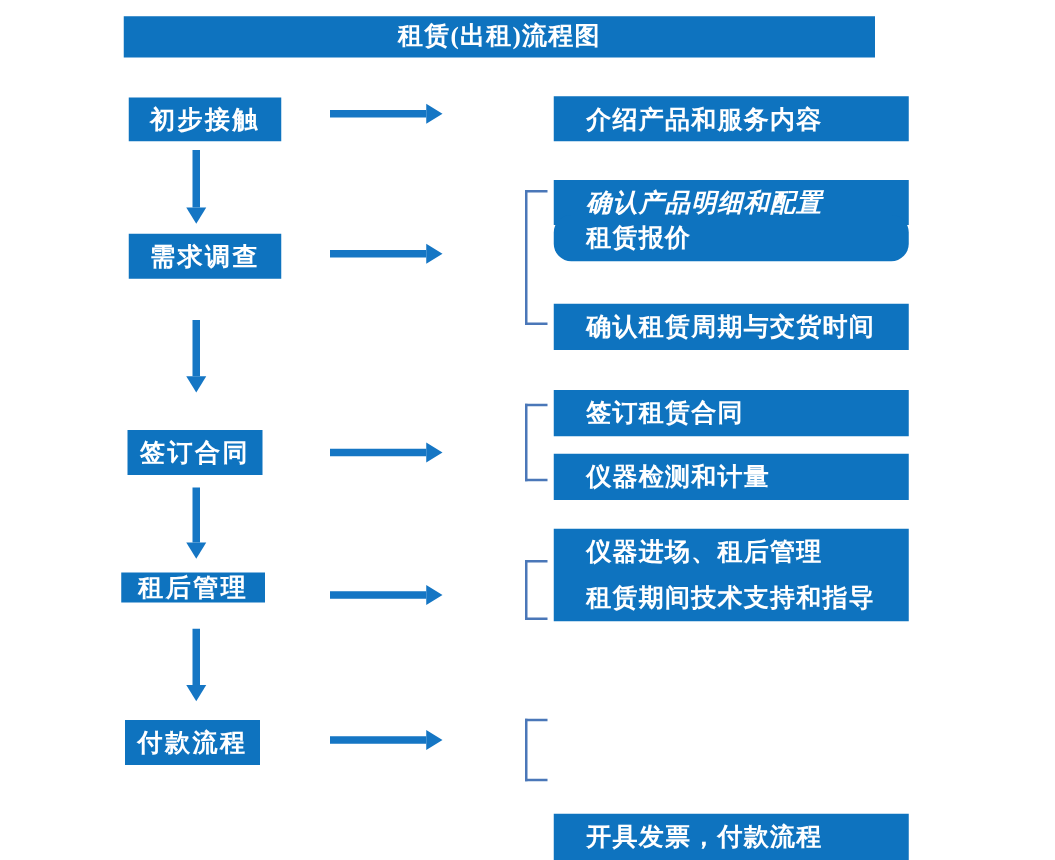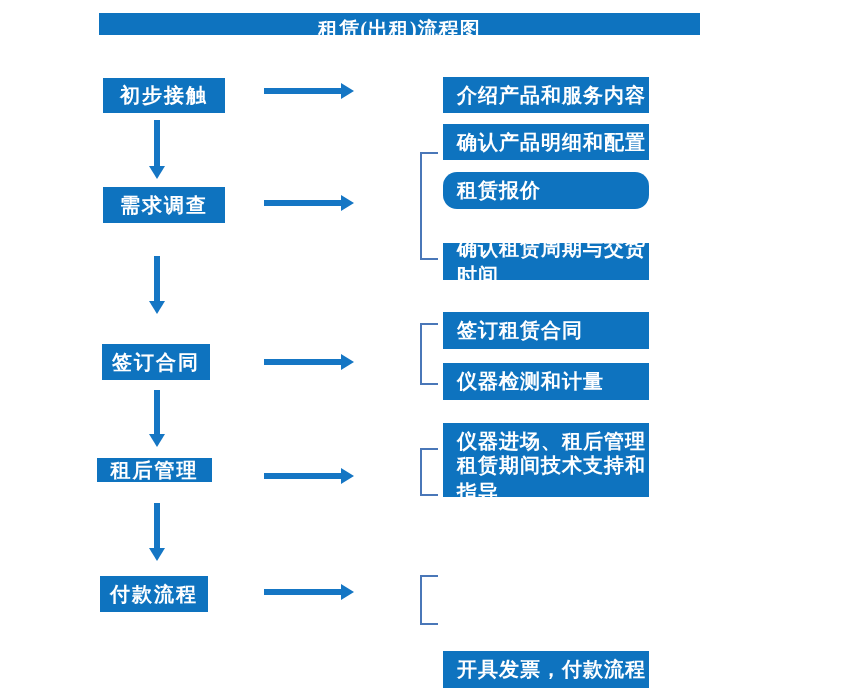--- a/index.html
+++ b/index.html
@@ -12,21 +12,21 @@
     overflow: hidden;
   }
   :root {
     --box-blue: #0e73bf;
     --arrow-blue: #1576c4;
     --bracket-blue: #4a77b8;
     --text-white: #ffffff;
   }
   .title-bar {
     position: absolute;
-    left: 99px; top: 13px; width: 601px; height: 22px;
+    left: 99px; top: 13px; width: 601px; height: 33px;
     background: var(--box-blue);
     color: var(--text-white);
     font-size: 20px; font-weight: bold;
     text-align: center; line-height: 33px;
     letter-spacing: 1px;
   }
   .step-box {
     position: absolute;
     background: var(--box-blue);
     color: var(--text-white);
@@ -36,31 +36,31 @@
     display: flex; align-items: center; justify-content: center;
   }
   .l1 { left: 103px; top: 78px;  width: 122px; height: 35px; }
   .l2 { left: 103px; top: 187px; width: 122px; height: 36px; }
   .l3 { left: 102px; top: 344px; width: 108px; height: 36px; }
   .l4 { left: 97px;  top: 458px; width: 115px; height: 24px; }
   .l5 { left: 100px; top: 576px; width: 108px; height: 36px; }
 
   .out-box {
     position: absolute;
-    left: 443px; width: 206px; height: 36px;
+    left: 443px; width: 284px; height: 36px;
     background: var(--box-blue);
     color: var(--text-white);
     font-size: 20px; font-weight: bold;
     letter-spacing: 1px;
     display: flex; align-items: center;
-    padding-left: 14px;
+    padding-left: 26px;
     box-sizing: border-box;
   }
   .b1  { top: 77px;  }
-  .b2  { top: 124px; }
+  .b2  { top: 144px; font-style: italic; }
   .b3  { top: 172px; height: 37px; border-radius: 14px; }
   .b4  { top: 243px; height: 37px; }
   .b5  { top: 312px; height: 37px; }
   .b6  { top: 363px; height: 37px; }
   .b7  { top: 423px; height: 37px; }
   .b8  { top: 460px; height: 37px; }
   .b9  { top: 558px; }
   .b10 { top: 608px; height: 37px; margin-top: 43px; }
 
   .h-arrow {

